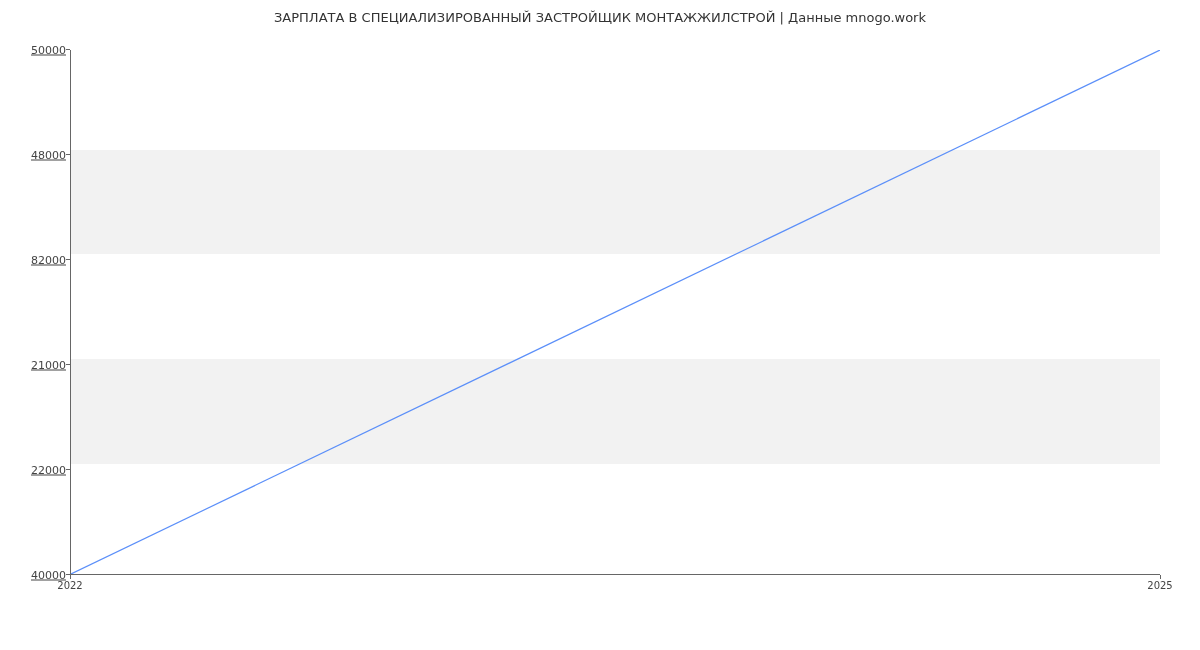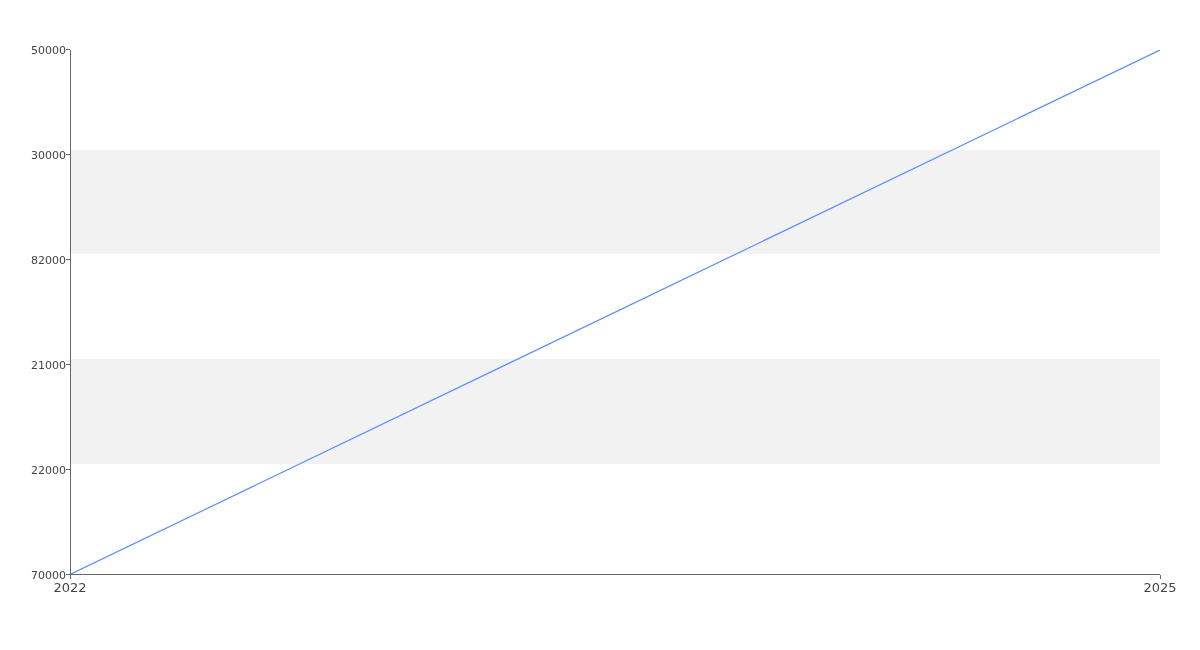--- a/index.html
+++ b/index.html
@@ -45,32 +45,33 @@
   .band1 { bottom: 21%; height: 20%; }
   .band2 { bottom: 61%; height: 20%; }
   .tick-y {
     position: absolute;
     right: 1134px;
     width: 60px;
     text-align: right;
     font-size: 11px;
     color: #444;
     transform: translateY(50%);
+    text-decoration: underline;
   }
   .tick-mark-y {
     position: absolute;
     left: 66px;
     width: 4px;
     height: 1px;
     background: #666;
   }
   .tick-x {
     position: absolute;
     top: 580px;
-    font-size: 13px;
+    font-size: 10px;
     color: #444;
     transform: translateX(-50%);
   }
   .tick-mark-x {
     position: absolute;
     top: 575px;
     width: 1px;
     height: 4px;
     background: #666;
   }
@@ -80,34 +81,35 @@
     top: 0;
     width: 100%;
     height: 100%;
     overflow: visible;
   }
 </style>
 </head>
 <body>
 
 <div class="chart-wrap">
+  <div class="title">ЗАРПЛАТА В СПЕЦИАЛИЗИРОВАННЫЙ ЗАСТРОЙЩИК МОНТАЖЖИЛСТРОЙ | Данные mnogo.work</div>
 
   <div class="plot">
     <div class="band band1"></div>
     <div class="band band2"></div>
     <svg class="line-layer" viewBox="0 0 1090 525" preserveAspectRatio="none">
       <line id="series-line" x1="0" y1="525" x2="1090" y2="0" stroke="#5b8ff9" stroke-width="1.2"></line>
     </svg>
   </div>
 
-  <div class="tick-y" style="bottom:75px">70000</div>
+  <div class="tick-y" style="bottom:75px">40000</div>
   <div class="tick-y" style="bottom:180px">22000</div>
   <div class="tick-y" style="bottom:285px">21000</div>
   <div class="tick-y" style="bottom:390px">82000</div>
-  <div class="tick-y" style="bottom:495px">30000</div>
+  <div class="tick-y" style="bottom:495px">48000</div>
   <div class="tick-y" style="bottom:600px">50000</div>
 
   <div class="tick-mark-y" style="bottom:75px"></div>
   <div class="tick-mark-y" style="bottom:180px"></div>
   <div class="tick-mark-y" style="bottom:285px"></div>
   <div class="tick-mark-y" style="bottom:390px"></div>
   <div class="tick-mark-y" style="bottom:495px"></div>
   <div class="tick-mark-y" style="bottom:600px"></div>
 
   <div class="tick-x" style="left:70px">2022</div>

